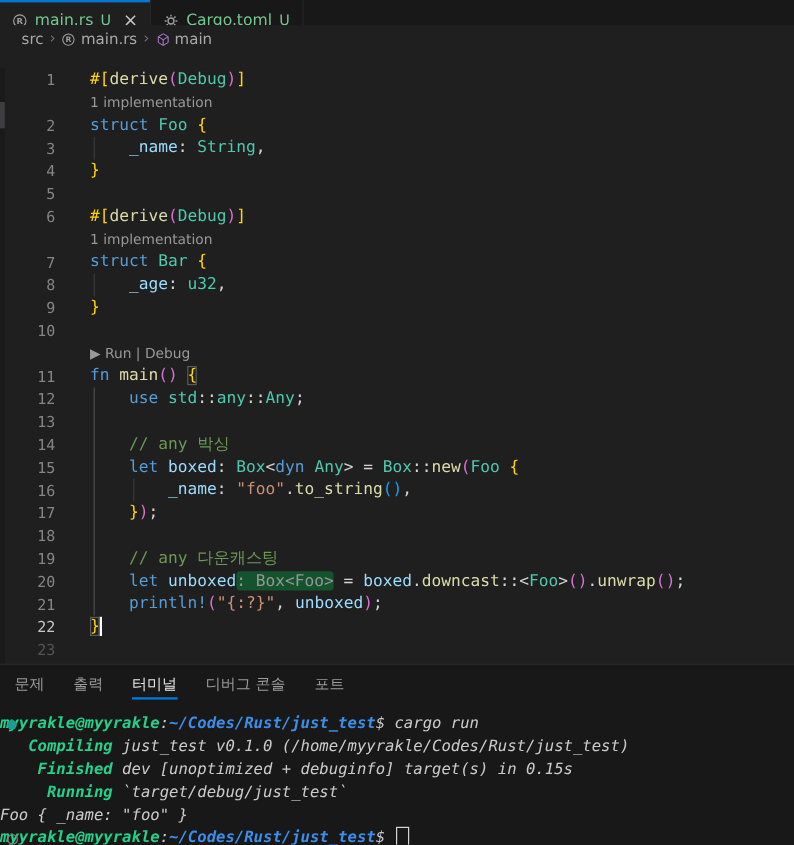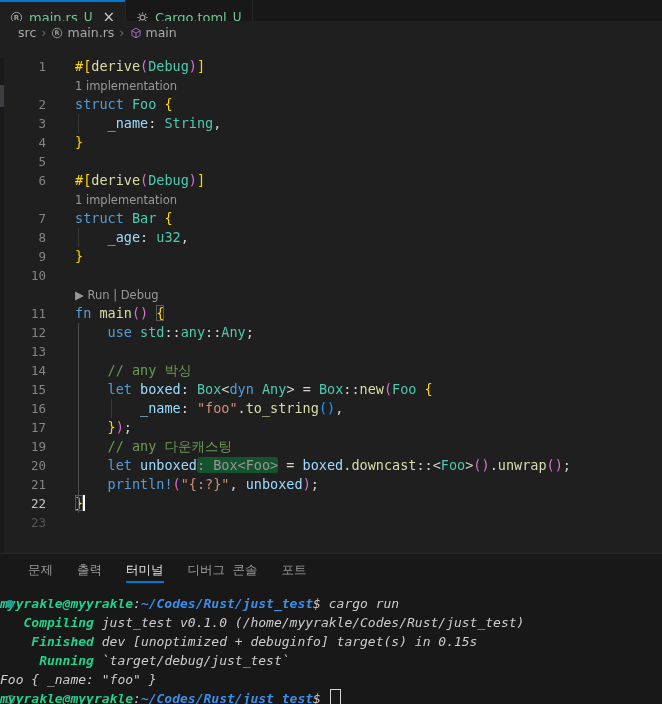--- a/index.html
+++ b/index.html
@@ -43,21 +43,21 @@
   .kw{color:#569cd6;margin-top:41px;}  .type{color:#4ec9b0;}  .fn{color:#dcdcaa;}
   .var{color:#9cdcfe;} .str{color:#ce9178;}   .com{color:#6a9955;}
   .fg{color:#d4d4d4;}  .b1{color:#ffd700;}    .b2{color:#da70d6;}  .b3{color:#179fff;}
   .inlay{background:#14532d;color:#969696;border-radius:3px;}
   .match{outline:1px solid #5a5a5a;outline-offset:-1px;}
   .cursor{display:inline-block;width:2px;height:16px;background:#ffffff;vertical-align:text-bottom;}
 
   
   .panel{position:absolute;top:553px;left:0;right:0;bottom:0;background:#181818;
          border-top:1px solid #2b2b2b;box-sizing:border-box;}
-  .ptabs{display:flex;height:33px;align-items:center;padding-left:16px;font-size:12.5px;color:#9d9d9d;font-family:Liberation Mono, monospace;}
+  .ptabs{display:flex;height:33px;align-items:center;padding-left:0;font-size:12.5px;color:#9d9d9d;}
   .ptab{padding:0 12px;height:100%;display:flex;align-items:center;position:relative;cursor:pointer;}
   .ptab.active{color:#e7e7e7;}
   .ptab.active::after{content:'';position:absolute;left:12px;right:12px;bottom:4px;height:2px;background:#0078d4;}
 
   .term{position:absolute;top:40px;left:0;right:0;font-family:"DejaVu Sans Mono",monospace;font-size:13px;}
   .tline{height:19px;line-height:19px;white-space:pre;position:relative;color:#cccccc;font-style:italic;}
   .decor{position:absolute;left:6px;top:5.5px;width:8px;height:8px;border-radius:50%;}
   .decor.filled{background:#1b9e8f;}
   .decor.hollow{width:7px;height:7px;border:1px solid #7f7f7f;background:transparent;}
   .tgreen{color:#23d18b;font-weight:bold;}
@@ -142,20 +142,21 @@
         <div class="row"><span class="num">9</span><span class="code"><span class="b1">}</span></span></div>
         <div class="row"><span class="num">10</span><span class="code"></span></div>
         <div class="row lens"><span class="num"></span><span class="code"><span>▶ Run | Debug</span></span></div>
         <div class="row"><span class="num">11</span><span class="code"><span class="kw">fn </span><span class="fn">main</span><span class="b2">(</span><span class="b2">)</span><span class="fg"> </span><span class="b1 match">{</span></span></div>
         <div class="row"><span class="num">12</span><span class="code"><span class="fg">    </span><span class="kw">use </span><span class="type">std</span><span class="fg">::</span><span class="type">any</span><span class="fg">::</span><span class="type">Any</span><span class="fg">;</span></span></div>
         <div class="row"><span class="num">13</span><span class="code"></span></div>
         <div class="row"><span class="num">14</span><span class="code"><span class="com">    // any 박싱</span></span></div>
         <div class="row"><span class="num">15</span><span class="code"><span class="fg">    </span><span class="kw">let </span><span class="var">boxed</span><span class="fg">: </span><span class="type">Box</span><span class="fg">&lt;</span><span class="kw">dyn </span><span class="type">Any</span><span class="fg">&gt; = </span><span class="type">Box</span><span class="fg">::</span><span class="fn">new</span><span class="b2">(</span><span class="type">Foo </span><span class="b1">{</span></span></div>
         <div class="row"><span class="num">16</span><span class="code"><span class="fg">        </span><span class="var">_name</span><span class="fg">: </span><span class="str">"foo"</span><span class="fg">.</span><span class="fn">to_string</span><span class="b3">(</span><span class="b3">)</span><span class="fg">,</span></span></div>
         <div class="row"><span class="num">17</span><span class="code"><span class="fg">    </span><span class="b1">}</span><span class="b2">)</span><span class="fg">;</span></span></div>
+        <div class="row"><span class="num">18</span><span class="code"></span></div>
         <div class="row"><span class="num">19</span><span class="code"><span class="com">    // any 다운캐스팅</span></span></div>
         <div class="row"><span class="num">20</span><span class="code"><span class="fg">    </span><span class="kw">let </span><span class="var">unboxed</span><span class="inlay">: Box&lt;Foo&gt;</span><span class="fg"> = </span><span class="var">boxed</span><span class="fg">.</span><span class="fn">downcast</span><span class="fg">::&lt;</span><span class="type">Foo</span><span class="fg">&gt;</span><span class="b2">(</span><span class="b2">)</span><span class="fg">.</span><span class="fn">unwrap</span><span class="b2">(</span><span class="b2">)</span><span class="fg">;</span></span></div>
         <div class="row"><span class="num">21</span><span class="code"><span class="fg">    </span><span class="kw">println!</span><span class="b2">(</span><span class="str">"{:?}"</span><span class="fg">, </span><span class="var">unboxed</span><span class="b2">)</span><span class="fg">;</span></span></div>
         <div class="row"><span class="num on">22</span><span class="code"><span class="b1 match">}</span><span class="cursor"></span></span></div>
         <div class="row"><span class="num dim">23</span><span class="code"></span></div>
       </div>
   </div>
 
   <div class="panel">
     <div class="ptabs">

